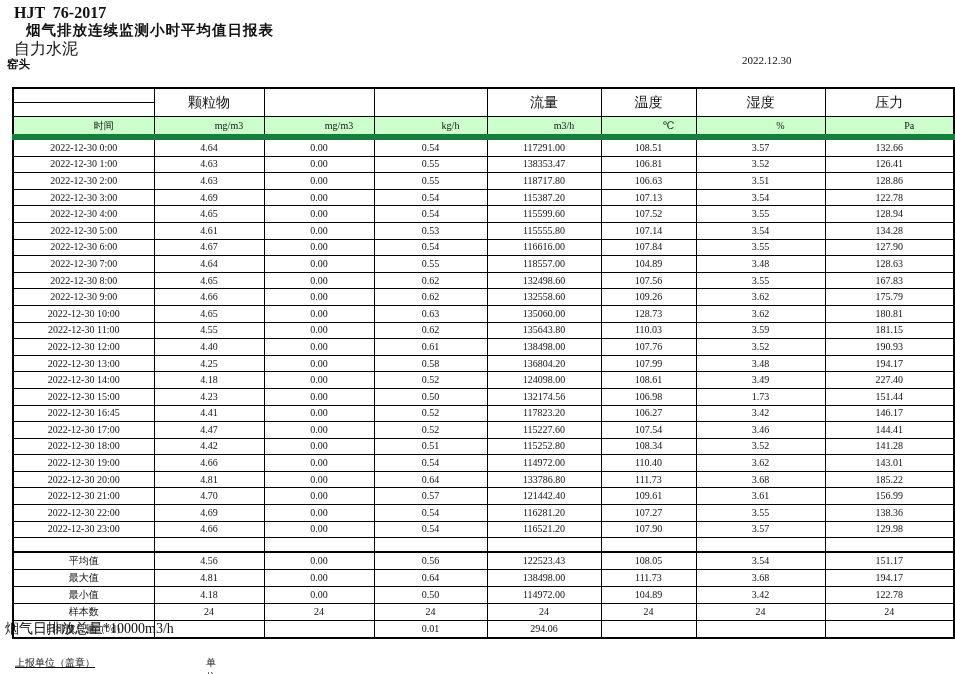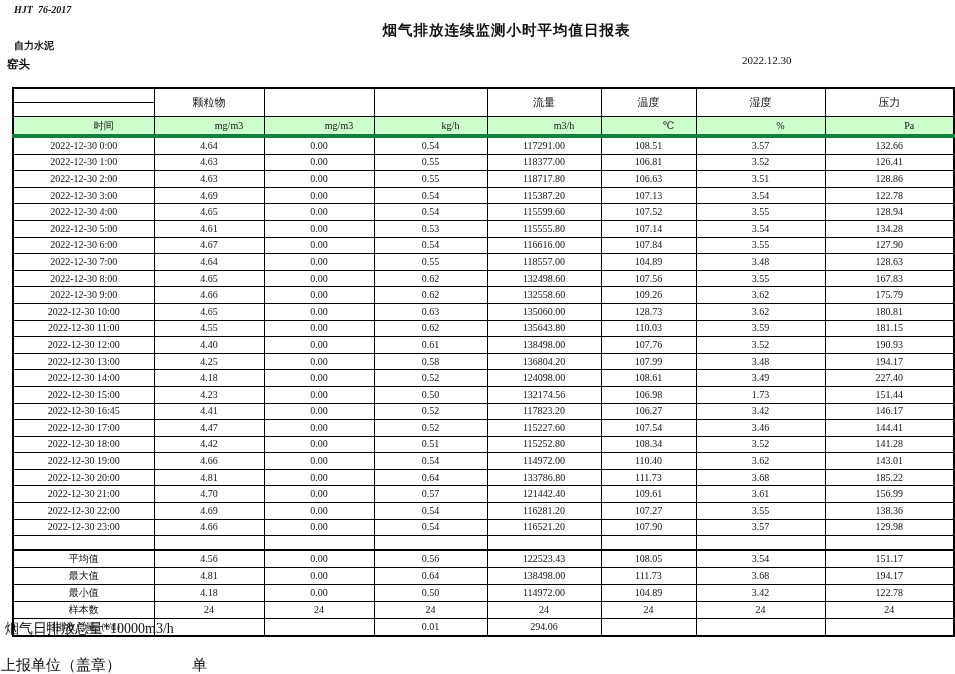--- a/index.html
+++ b/index.html
@@ -11,33 +11,31 @@
     position: relative;
     width: 955px;
     height: 674px;
     overflow: hidden;
     font-family: "Liberation Serif", "DejaVu Serif", serif;
     color: #111111;
   }
   .abs { position: absolute; }
   .std-code {
     left: 14px; top: 4px;
-    font-size: 10px; font-weight: bold;
+    font-size: 16px; font-weight: bold;
     white-space: pre;
     font-family: "Liberation Serif", "DejaVu Serif", serif;
-    font-style: italic;
   }
   .title {
     left: 0; right: 0; top: 21px;
-    text-align: center;
-    padding-left: 58px;
+    padding-left: 26px;
     font-size: 14.5px; font-weight: bold;
     letter-spacing: 1px;
   }
-  .enterprise { left: 14px; top: 39px; font-size: 10px; font-weight: bold; }
+  .enterprise { left: 14px; top: 39px; font-size: 16px; font-weight: normal; }
   .point      { left: 7px; top: 57px; font-size: 11.5px; font-weight: bold; }
   .report-date { left: 742px; top: 54px; font-size: 11px; }
 
   table.report-table {
     position: absolute;
     left: 12px; top: 87px;
     width: 941px;
     border-collapse: collapse;
     table-layout: fixed;
     border: 2px solid #000;
@@ -48,36 +46,36 @@
     margin: 0;
     text-align: center;
     vertical-align: middle;
     font-weight: normal;
     font-size: 10px;
     line-height: 1;
     white-space: nowrap;
     overflow: hidden;
     font-family: "Liberation Serif", "DejaVu Serif", serif;
   }
-  tr.group-row td, tr.group-row th { height: 13px; font-size: 11px; }
+  tr.group-row td, tr.group-row th { height: 13px; font-size: 14px; }
   tr.group-row2 td { height: 13px; }
   tr.unit-row th {
     height: 17px;
     background: var(--header-green, #ccffcc);
-    border-bottom: 4px solid #15803d;
+    border-bottom: 6px solid #15803d;
     padding-left: 40px;
   }
   tbody.data-body td { height: 15.6px; }
   tr.spacer-row td { height: 13px; }
   tbody.summary-body td { height: 16px; }
   tbody.summary-body tr:first-child td { border-top: 2px solid #000; }
   td.label-left { text-align: center; padding-left: 4px; }
 
   .footer-note  { left: 5px; top: 620px; font-size: 14px; }
-  .footer-line2 { left: 1px; top: 656px; font-size: 15px; }
+  .footer-line2 { left: 15px; top: 656px; font-size: 10px; text-decoration: underline; }
   .unit-label   { position: absolute; left: 191px; top: 0; }
 </style>
 </head>
 <body>
 
 <div class="abs std-code">HJT  76-2017</div>
 <div class="abs title">烟气排放连续监测小时平均值日报表</div>
 <div class="abs enterprise">自力水泥</div>
 <div class="abs point">窑头</div>
 <div class="abs report-date">2022.12.30</div>
@@ -127,21 +125,21 @@
         <td>117291.00</td>
         <td>108.51</td>
         <td>3.57</td>
         <td>132.66</td>
       </tr>
       <tr>
         <td>2022-12-30 1:00</td>
         <td>4.63</td>
         <td>0.00</td>
         <td>0.55</td>
-        <td>118377.00</td>
+        <td>138353.47</td>
         <td>106.81</td>
         <td>3.52</td>
         <td>126.41</td>
       </tr>
       <tr>
         <td>2022-12-30 2:00</td>
         <td>4.63</td>
         <td>0.00</td>
         <td>0.55</td>
         <td>118717.80</td>

